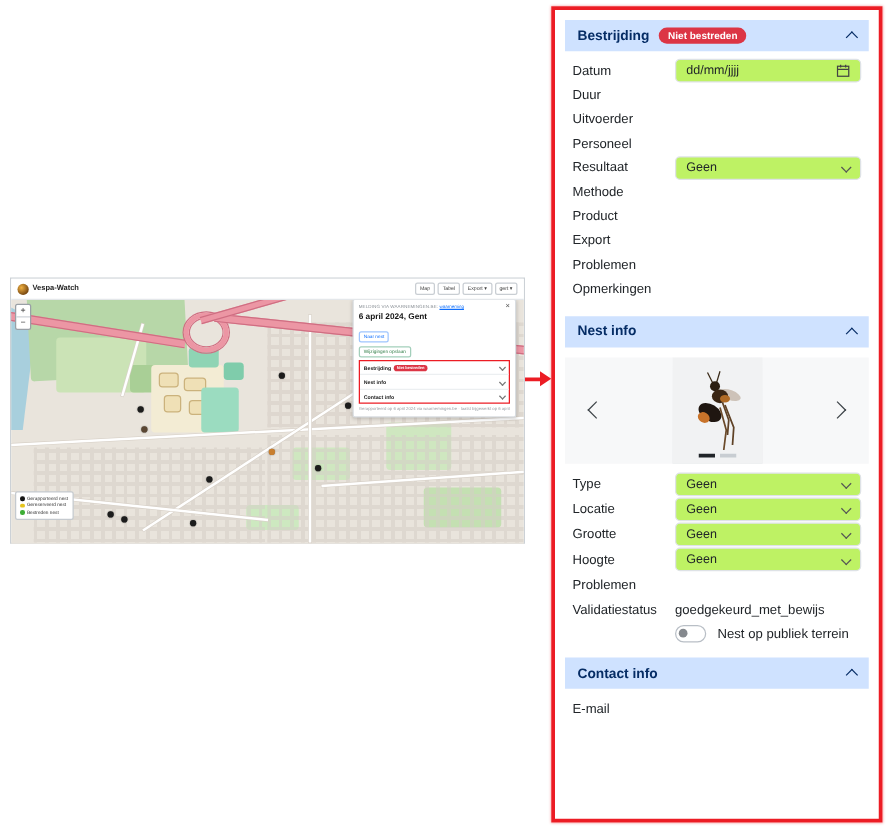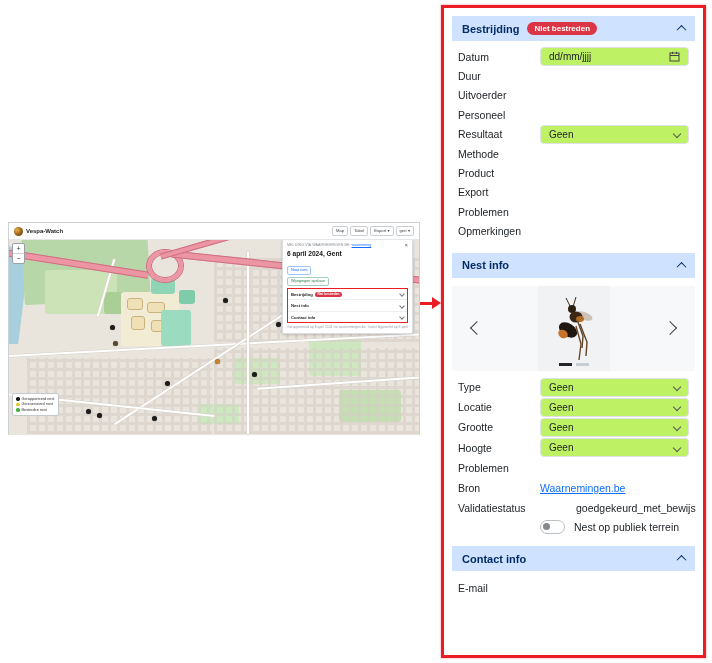--- a/index.html
+++ b/index.html
@@ -64,21 +64,21 @@
   .frow{display:flex;align-items:center;}
   .b-body .frow{height:19.4px;justify-content:space-between;}
   .n-body .frow{height:20.2px;}
   .c-body .frow{height:20.6px;}
   .flabel{width:82px;flex-shrink:0;font-size:10.5px;color:#212529;}
   .fctrl{flex:1;display:flex;align-items:center;min-width:0;}
   .inputbox{height:19px;flex:1;border:1px solid #dee2e6;border-radius:4px;background:#bef264;display:flex;align-items:center;padding:0 8px;font-size:10px;color:#212529;box-sizing:border-box;}
   .sel-chev{margin-left:auto;width:5px;height:5px;border-right:1.4px solid #555;border-bottom:1.4px solid #555;transform:rotate(45deg);}
   .cal-icon{margin-left:auto;display:block;}
   .linktext{font-size:10.5px;color:#0d6efd;text-decoration:underline;}
-  .plaintext{font-size:10.5px;color:#212529;margin-left:36px;}
+  .plaintext{font-size:10.5px;color:#212529;}
   
   .carousel{margin:8px 8px 0;height:85px;background:#f7f8f9;position:relative;display:flex;align-items:center;justify-content:center;}
   .car-prev,.car-next{position:absolute;top:50%;width:9px;height:9px;}
   .car-prev{left:20px;border-left:1.7px solid #3c4247;border-bottom:1.7px solid #3c4247;transform:translateY(-50%) rotate(45deg);}
   .car-next{right:20px;border-right:1.7px solid #3c4247;border-top:1.7px solid #3c4247;transform:translateY(-50%) rotate(45deg);}
   .car-img{width:72px;height:85px;background:linear-gradient(160deg,#f3f4f5,#e8eaec);position:relative;overflow:hidden;}
   .car-ind{position:absolute;bottom:5px;left:50%;transform:translateX(-50%);display:flex;gap:4px;}
   .car-ind .bar{width:13px;height:2.5px;}
   .car-ind .bar.active{background:#212529;}
   .car-ind .bar.idle{background:#c8cdd2;}
@@ -326,26 +326,20 @@
             <div class="inputbox">
           <span>Geen</span>
           <span class="sel-chev"></span>
         </div>
           </div>
       </div>
       <div class="frow">
         <span class="flabel">Problemen</span>
       </div>
       <div class="frow">
-        <span class="flabel">Bron</span>
-        <div class="fctrl">
-            <span class="linktext">Waarnemingen.be</span>
-          </div>
-      </div>
-      <div class="frow">
         <span class="flabel">Validatiestatus</span>
         <div class="fctrl">
             <span class="plaintext">goedgekeurd_met_bewijs</span>
           </div>
       </div>
       <div class="frow" style="height:18px;">
         <span class="flabel"></span>
         <div class="fctrl">
           <span class="toggle">
               <span class="knob"></span>

